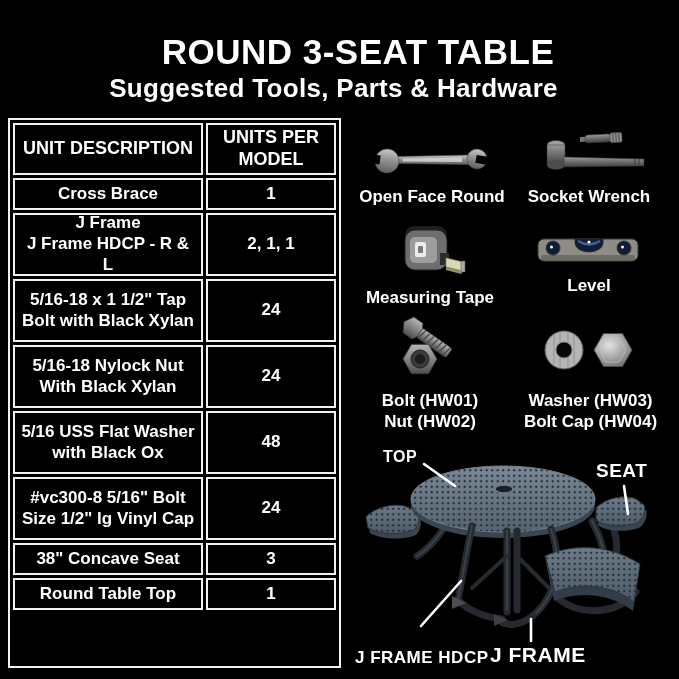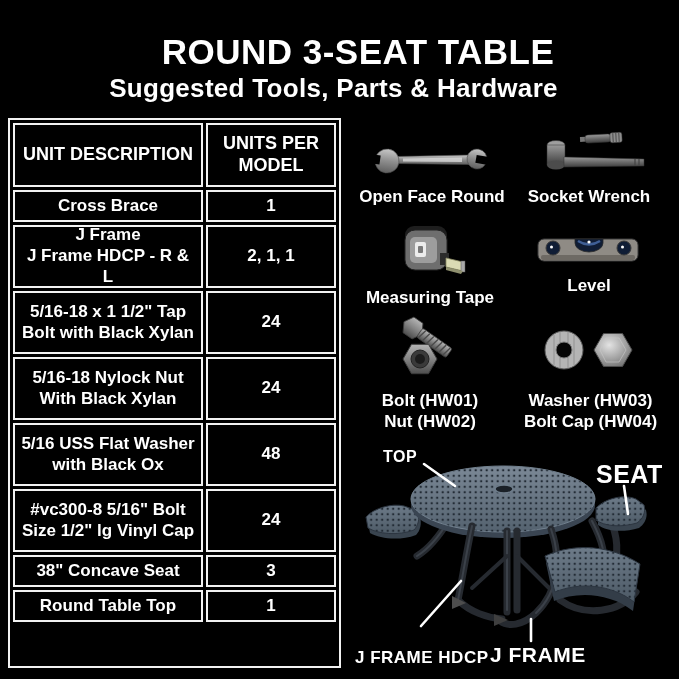--- a/index.html
+++ b/index.html
@@ -11,21 +11,21 @@
   .hdr{position:absolute;left:0;top:34px;width:679px;text-align:center;}
   .hdr h1{margin:0;font-size:35px;font-weight:800;letter-spacing:.5px;line-height:1.05;padding-left:37px;}
   .hdr h2{margin:4px 12px 0 0;font-size:26px;font-weight:800;letter-spacing:.3px;line-height:1.05;}
   
   .ptable{
     position:absolute;left:8px;top:118px;width:333px;height:550px;
     box-sizing:border-box;border:2px solid #f2f2f2;background:#000;
     padding:3px;display:flex;flex-direction:column;gap:3px;
   }
   .trow{display:flex;gap:3px;}
-  .h68{height:64px;} .h44{height:32px;} .h63{height:63px;}
+  .h68{height:52px;} .h44{height:32px;} .h63{height:63px;}
   .cell{
     box-sizing:border-box;border:2px solid #f2f2f2;background:#000;
     display:flex;align-items:center;justify-content:center;text-align:center;
     font-weight:700;font-size:17px;line-height:1.22;white-space:pre-line;padding:2px 6px;
   }
   .cell.desc{width:190px;flex:0 0 auto;}
   .cell.units{flex:1;}
   .cell.head{font-size:18px;}
   
   .tool-label{
@@ -300,15 +300,15 @@
     <g stroke="#fff" stroke-width="2.6" stroke-linecap="round">
       <line x1="424" y1="464" x2="455" y2="486"></line>
       <line x1="624" y1="486" x2="628" y2="514"></line>
       <line x1="421" y1="626" x2="461" y2="581"></line>
       <line x1="531" y1="641" x2="531" y2="619"></line>
     </g>
   </svg>
 </div>
 
 <div class="diag-label" style="left:383px;top:448px;font-size:16px;">TOP</div>
-<div class="diag-label" style="left:596px;top:460px;font-size:25px;">SEAT</div>
+<div class="diag-label" style="left:596px;top:460px;font-size:19px;">SEAT</div>
 <div class="diag-label" style="left:355px;top:648px;font-size:17px;text-align:right;">J FRAME HDCP</div>
 <div class="diag-label" style="left:490px;top:643px;font-size:21px;">J FRAME</div>
 
 </body></html>

